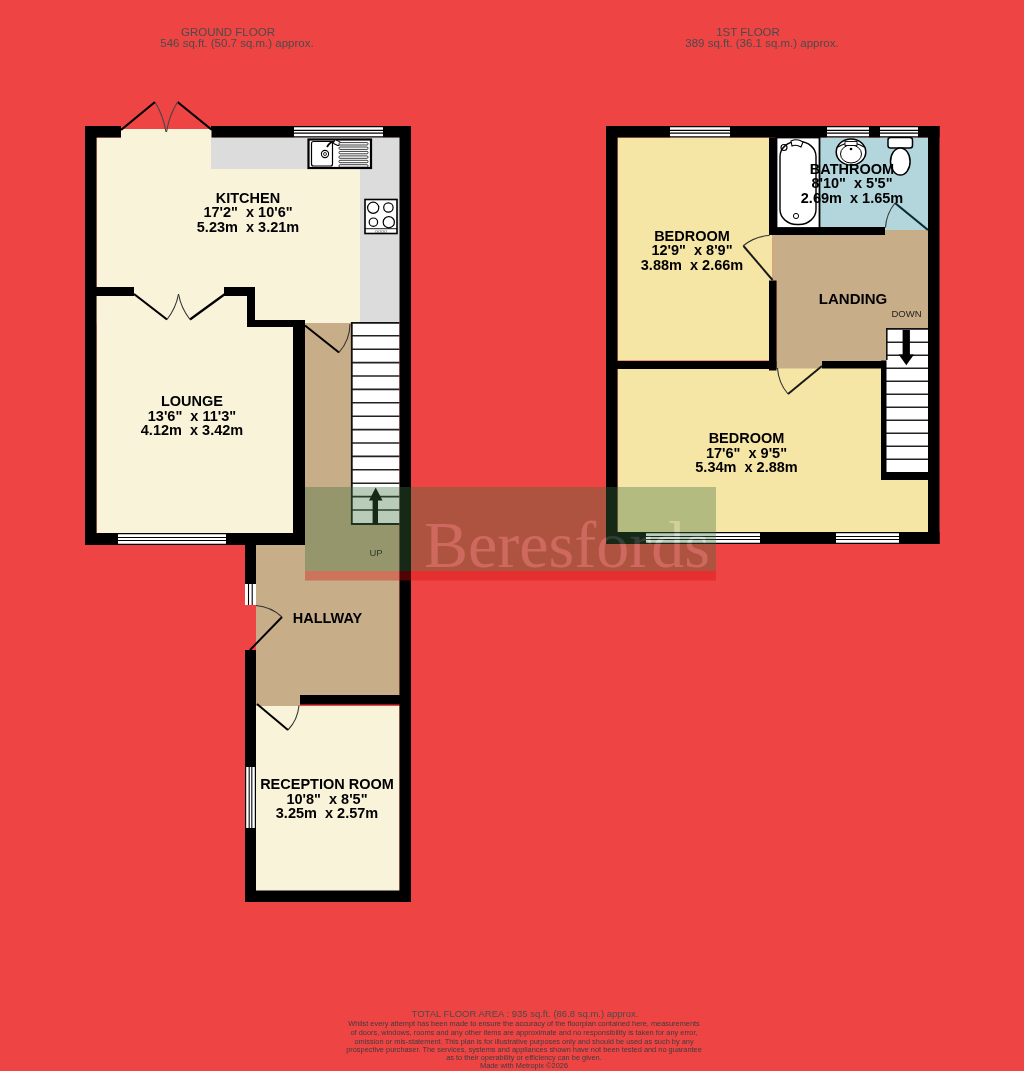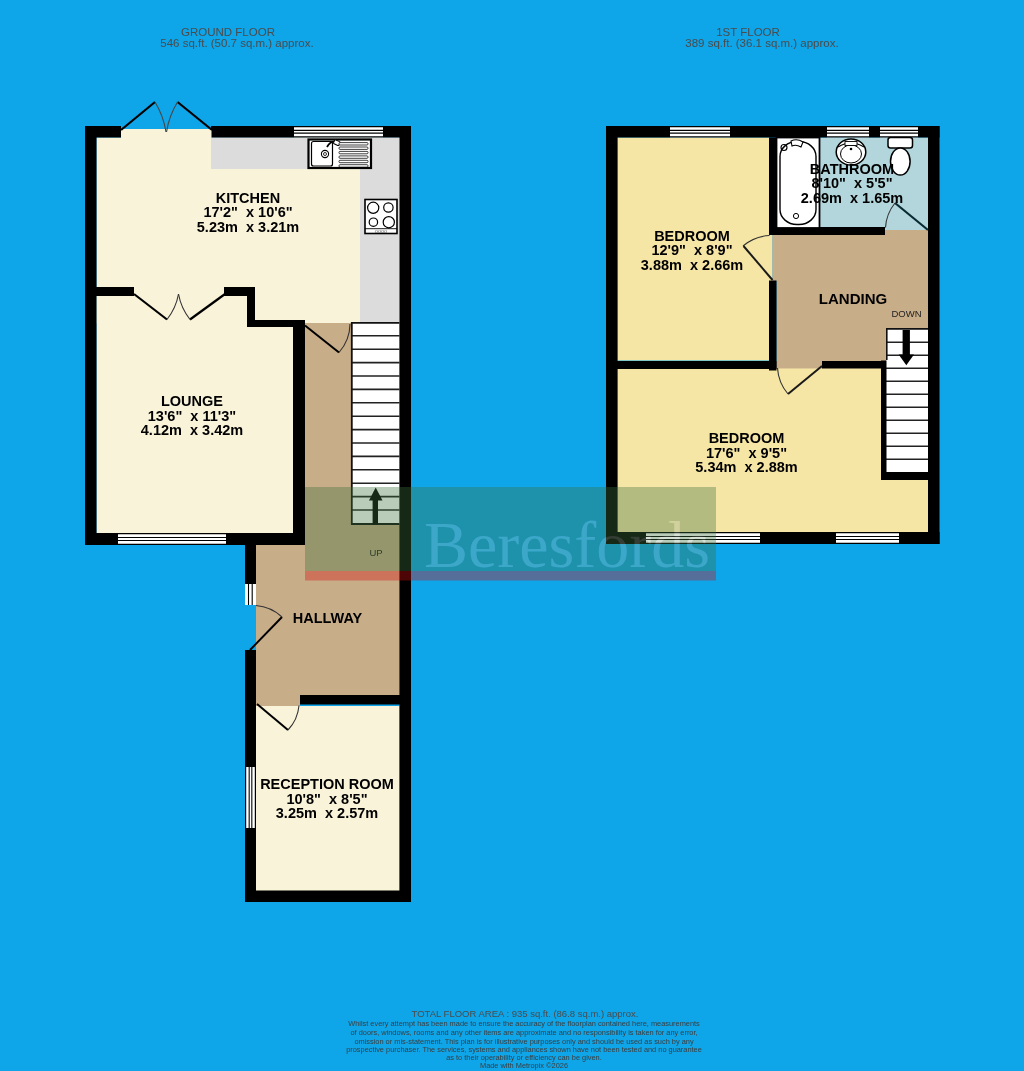--- a/index.html
+++ b/index.html
@@ -1,13 +1,13 @@
 <!DOCTYPE html>
 <html><head><meta charset="utf-8"><title>Floorplan</title><style>html,body{margin:0;padding:0;background:#fff;}*{box-sizing:border-box;}</style></head><body>
-<div style="position:relative;width:1024px;height:1071px;background:#0ea5e9;">
+<div style="position:relative;width:1024px;height:1071px;background:#ef4444;">
 <svg width="1024" height="1071" viewBox="0 0 1024 1071" font-family="Liberation Sans, sans-serif" xmlns="http://www.w3.org/2000/svg">
 
 <text x="228" y="35.5" text-anchor="middle" font-size="11.5" fill="#4b4b4b">GROUND FLOOR</text>
       <text x="237" y="47.3" text-anchor="middle" font-size="11.5" fill="#4b4b4b">546 sq.ft. (50.7 sq.m.) approx.</text>
 
 <text x="748" y="35.5" text-anchor="middle" font-size="11.5" fill="#4b4b4b">1ST FLOOR</text>
       <text x="762" y="47.3" text-anchor="middle" font-size="11.5" fill="#4b4b4b">389 sq.ft. (36.1 sq.m.) approx.</text>
 
 <rect x="96.5" y="137.5" width="303" height="186" fill="#f9f3da"></rect>
 

